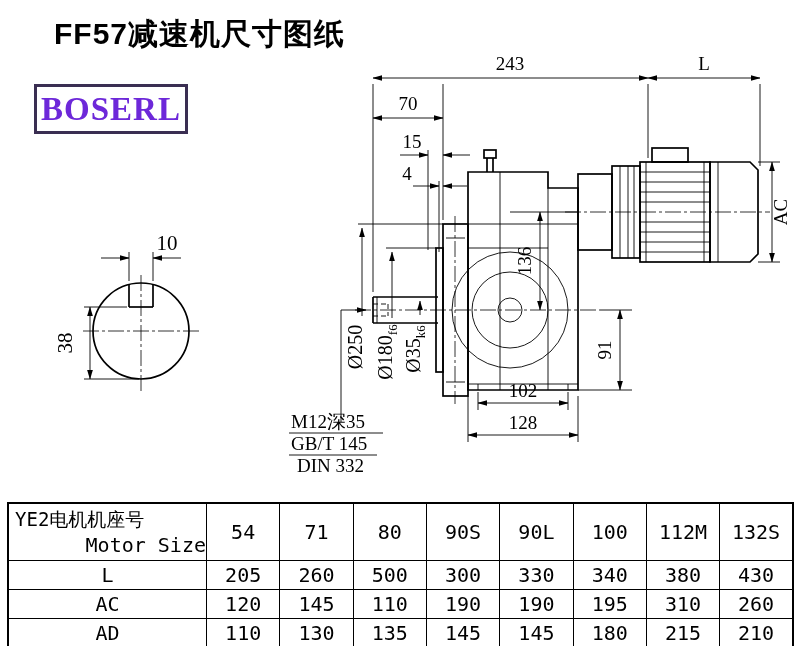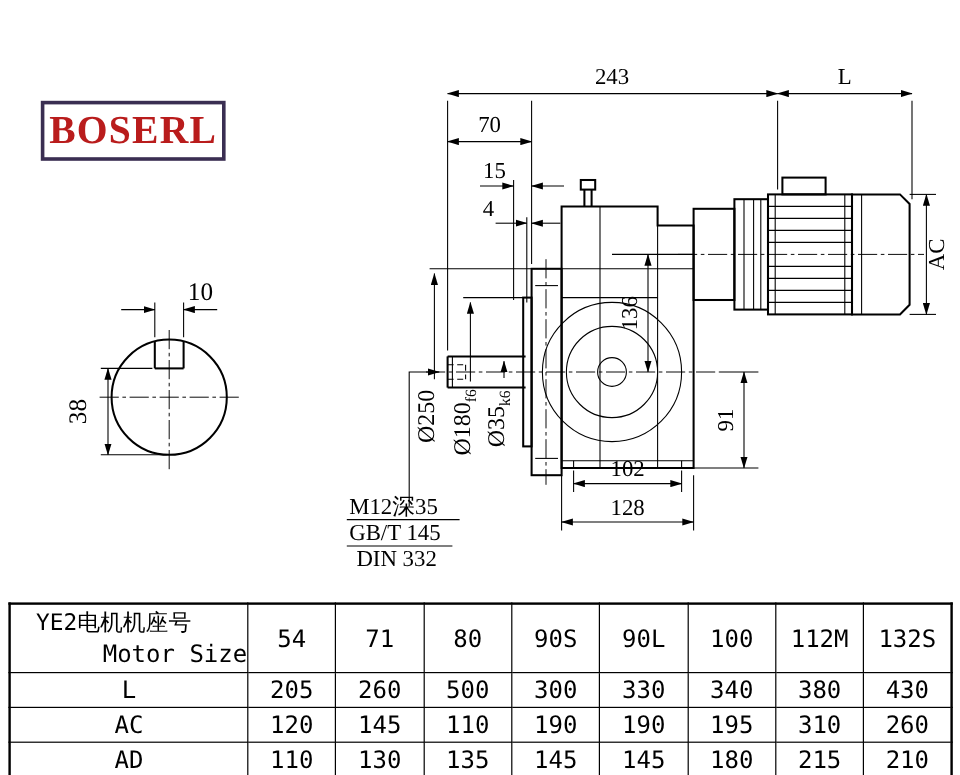--- a/index.html
+++ b/index.html
@@ -21,30 +21,31 @@
   .dimb{font-size:21px;}
   .dia{font-size:20px;}
   .note{font-size:19px;}
   
   table.spec{position:absolute;left:7px;top:502px;width:787px;border-collapse:collapse;
              table-layout:fixed;text-align:center;
              font-family:"DejaVu Sans Mono",monospace;font-size:20px;border:2px solid #000;}
   table.spec td{border:1px solid #000;height:28px;padding:0;overflow:hidden;}
   table.spec tr.hrow td{height:56px;}
   td.c0{width:197px;}
-  .hcn{text-align:left;padding-left:21px;font-size:19px;line-height:27px;}
+  .hcn{text-align:left;padding-left:6px;font-size:19px;line-height:27px;}
   .hen{text-align:right;font-size:20px;line-height:25px;}
 </style>
 </head>
 <body>
 
 <div class="page">
 
-
-  <div class="logo" style="color: #b91c1c; border-color: rgb(58, 46, 82);">
+  <div class="title">FF57减速机尺寸图纸</div>
+
+  <div class="logo" style="color: #6d28d9; border-color: rgb(58, 46, 82);">
     <span>BOSERL</span>
   </div>
 
   <svg class="draw" width="800" height="500" viewBox="0 0 800 500">
     <defs>
       <marker id="arw" viewBox="0 0 10 6" refX="9.5" refY="3" markerWidth="11" markerHeight="7" orient="auto-start-reverse">
         <path d="M0,0 L10,3 L0,6 z" fill="#000"></path>
       </marker>
     </defs>
 

